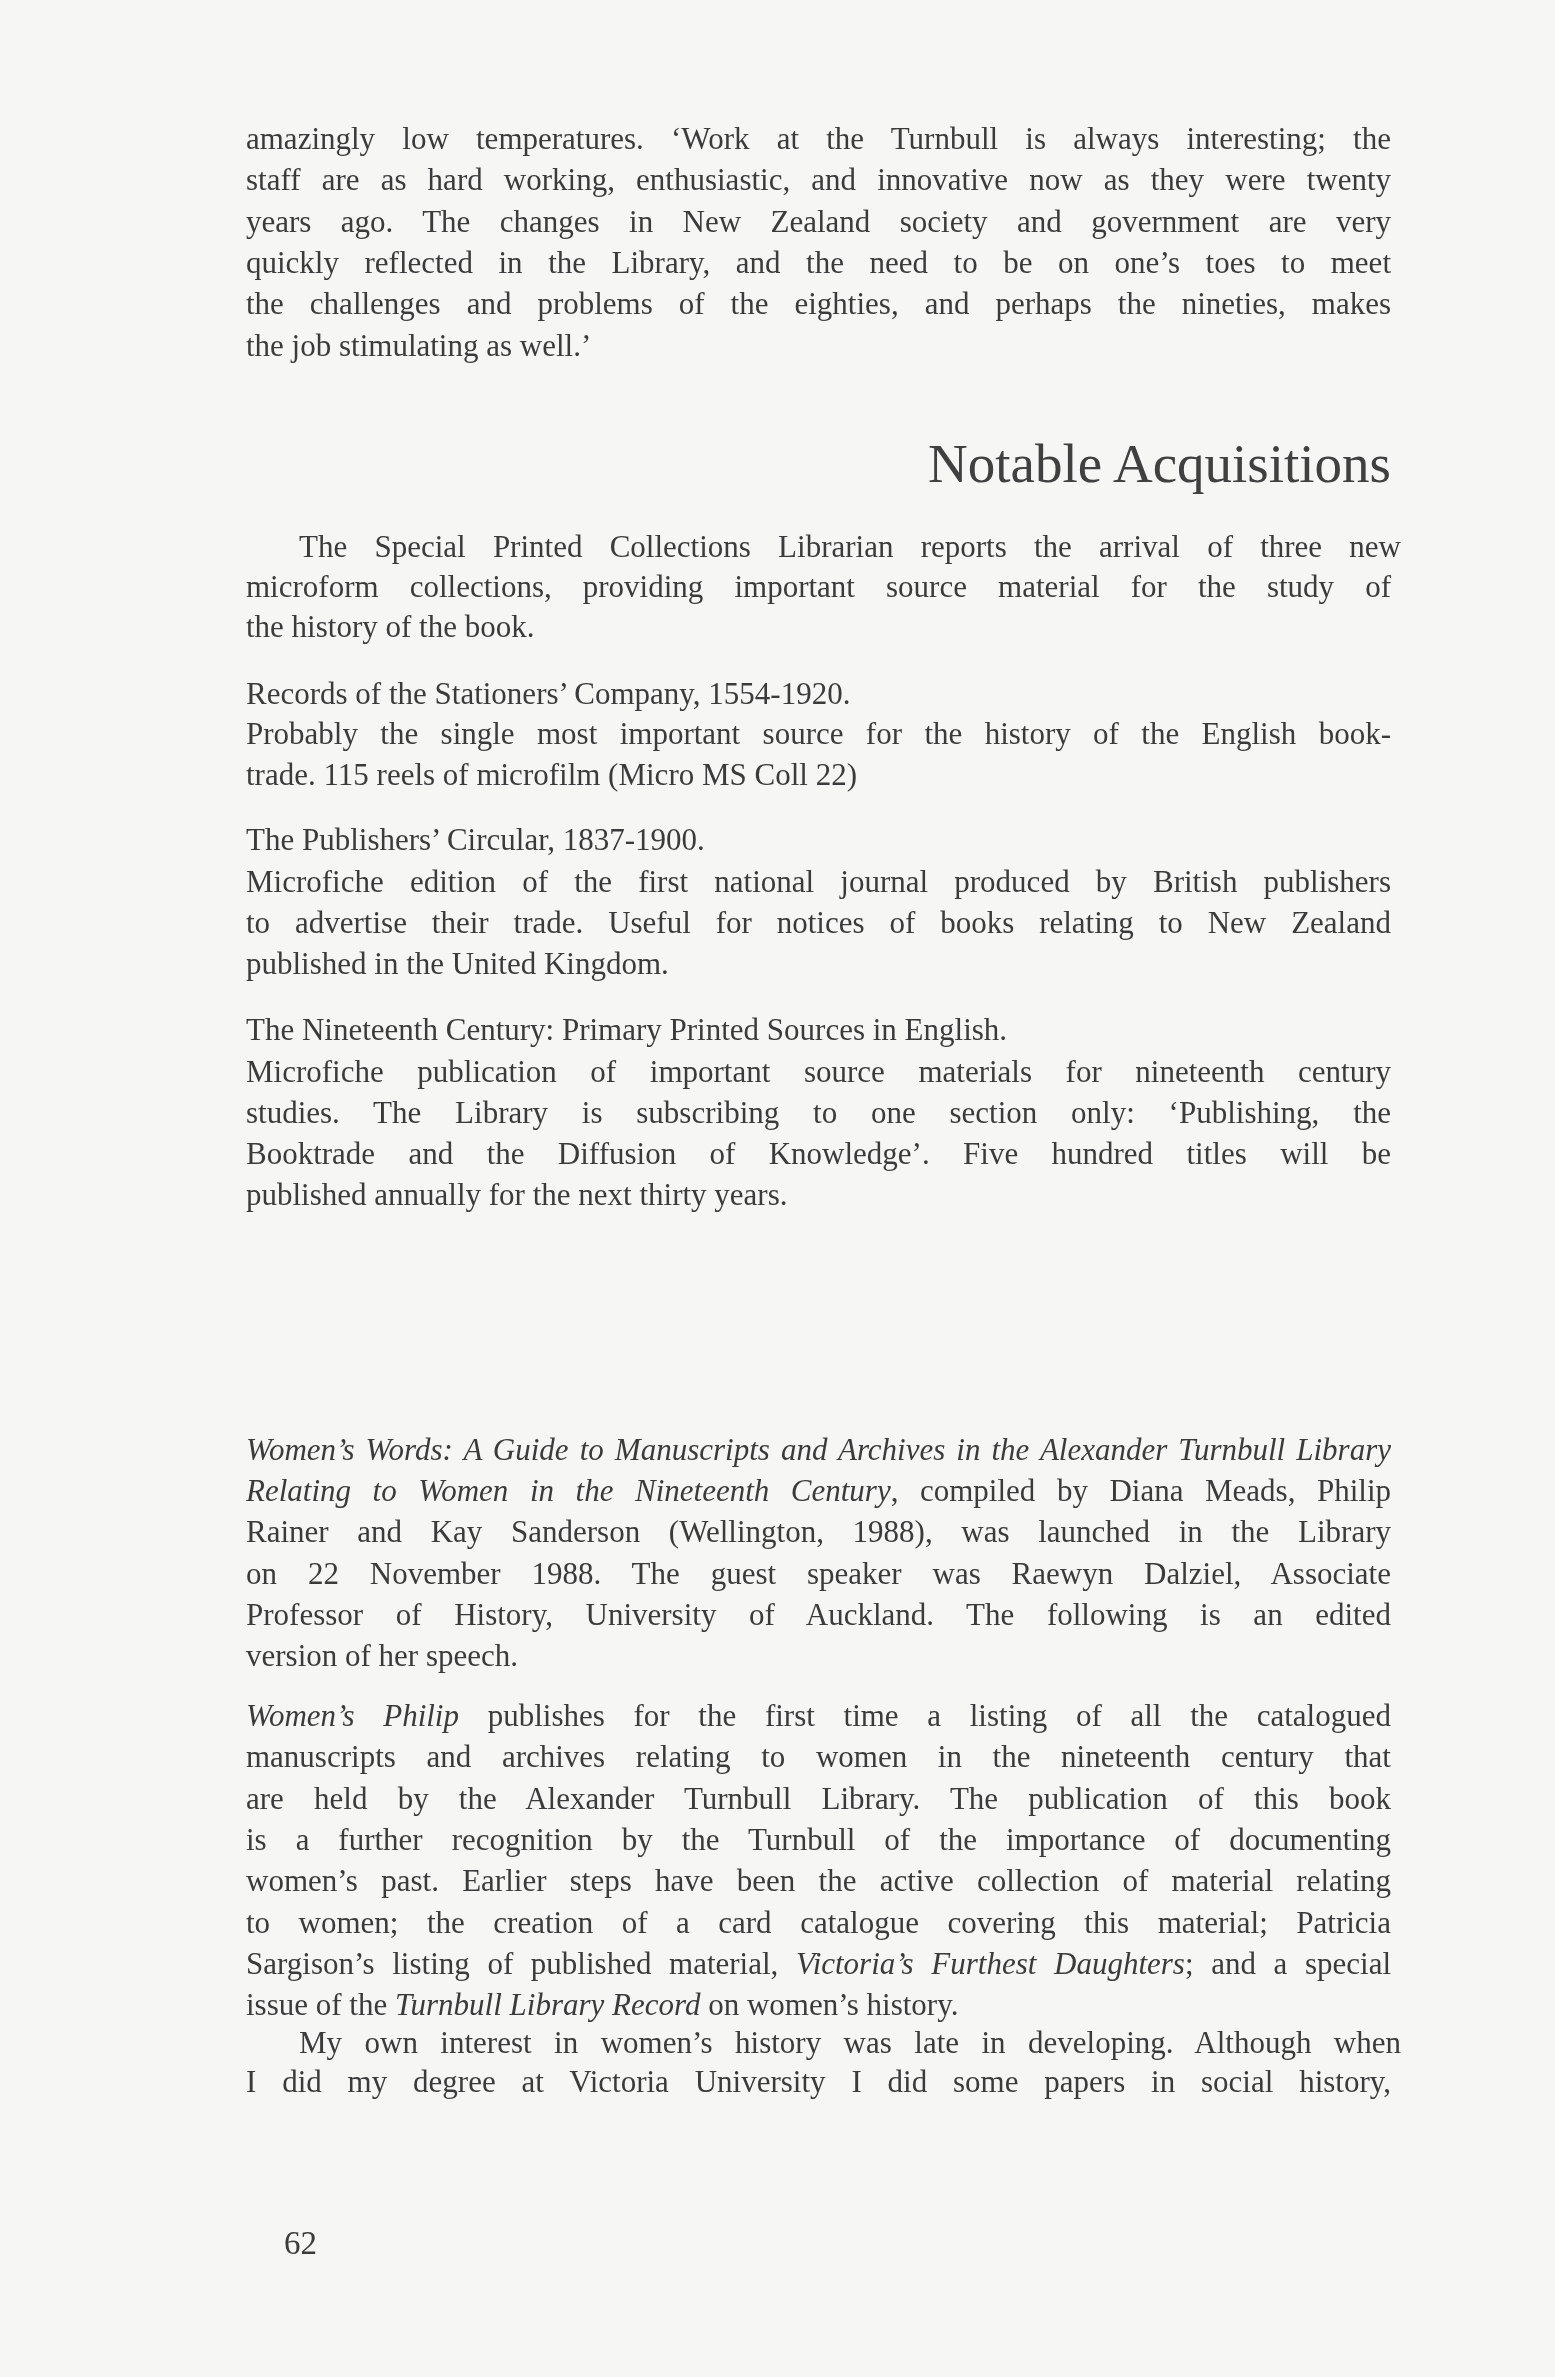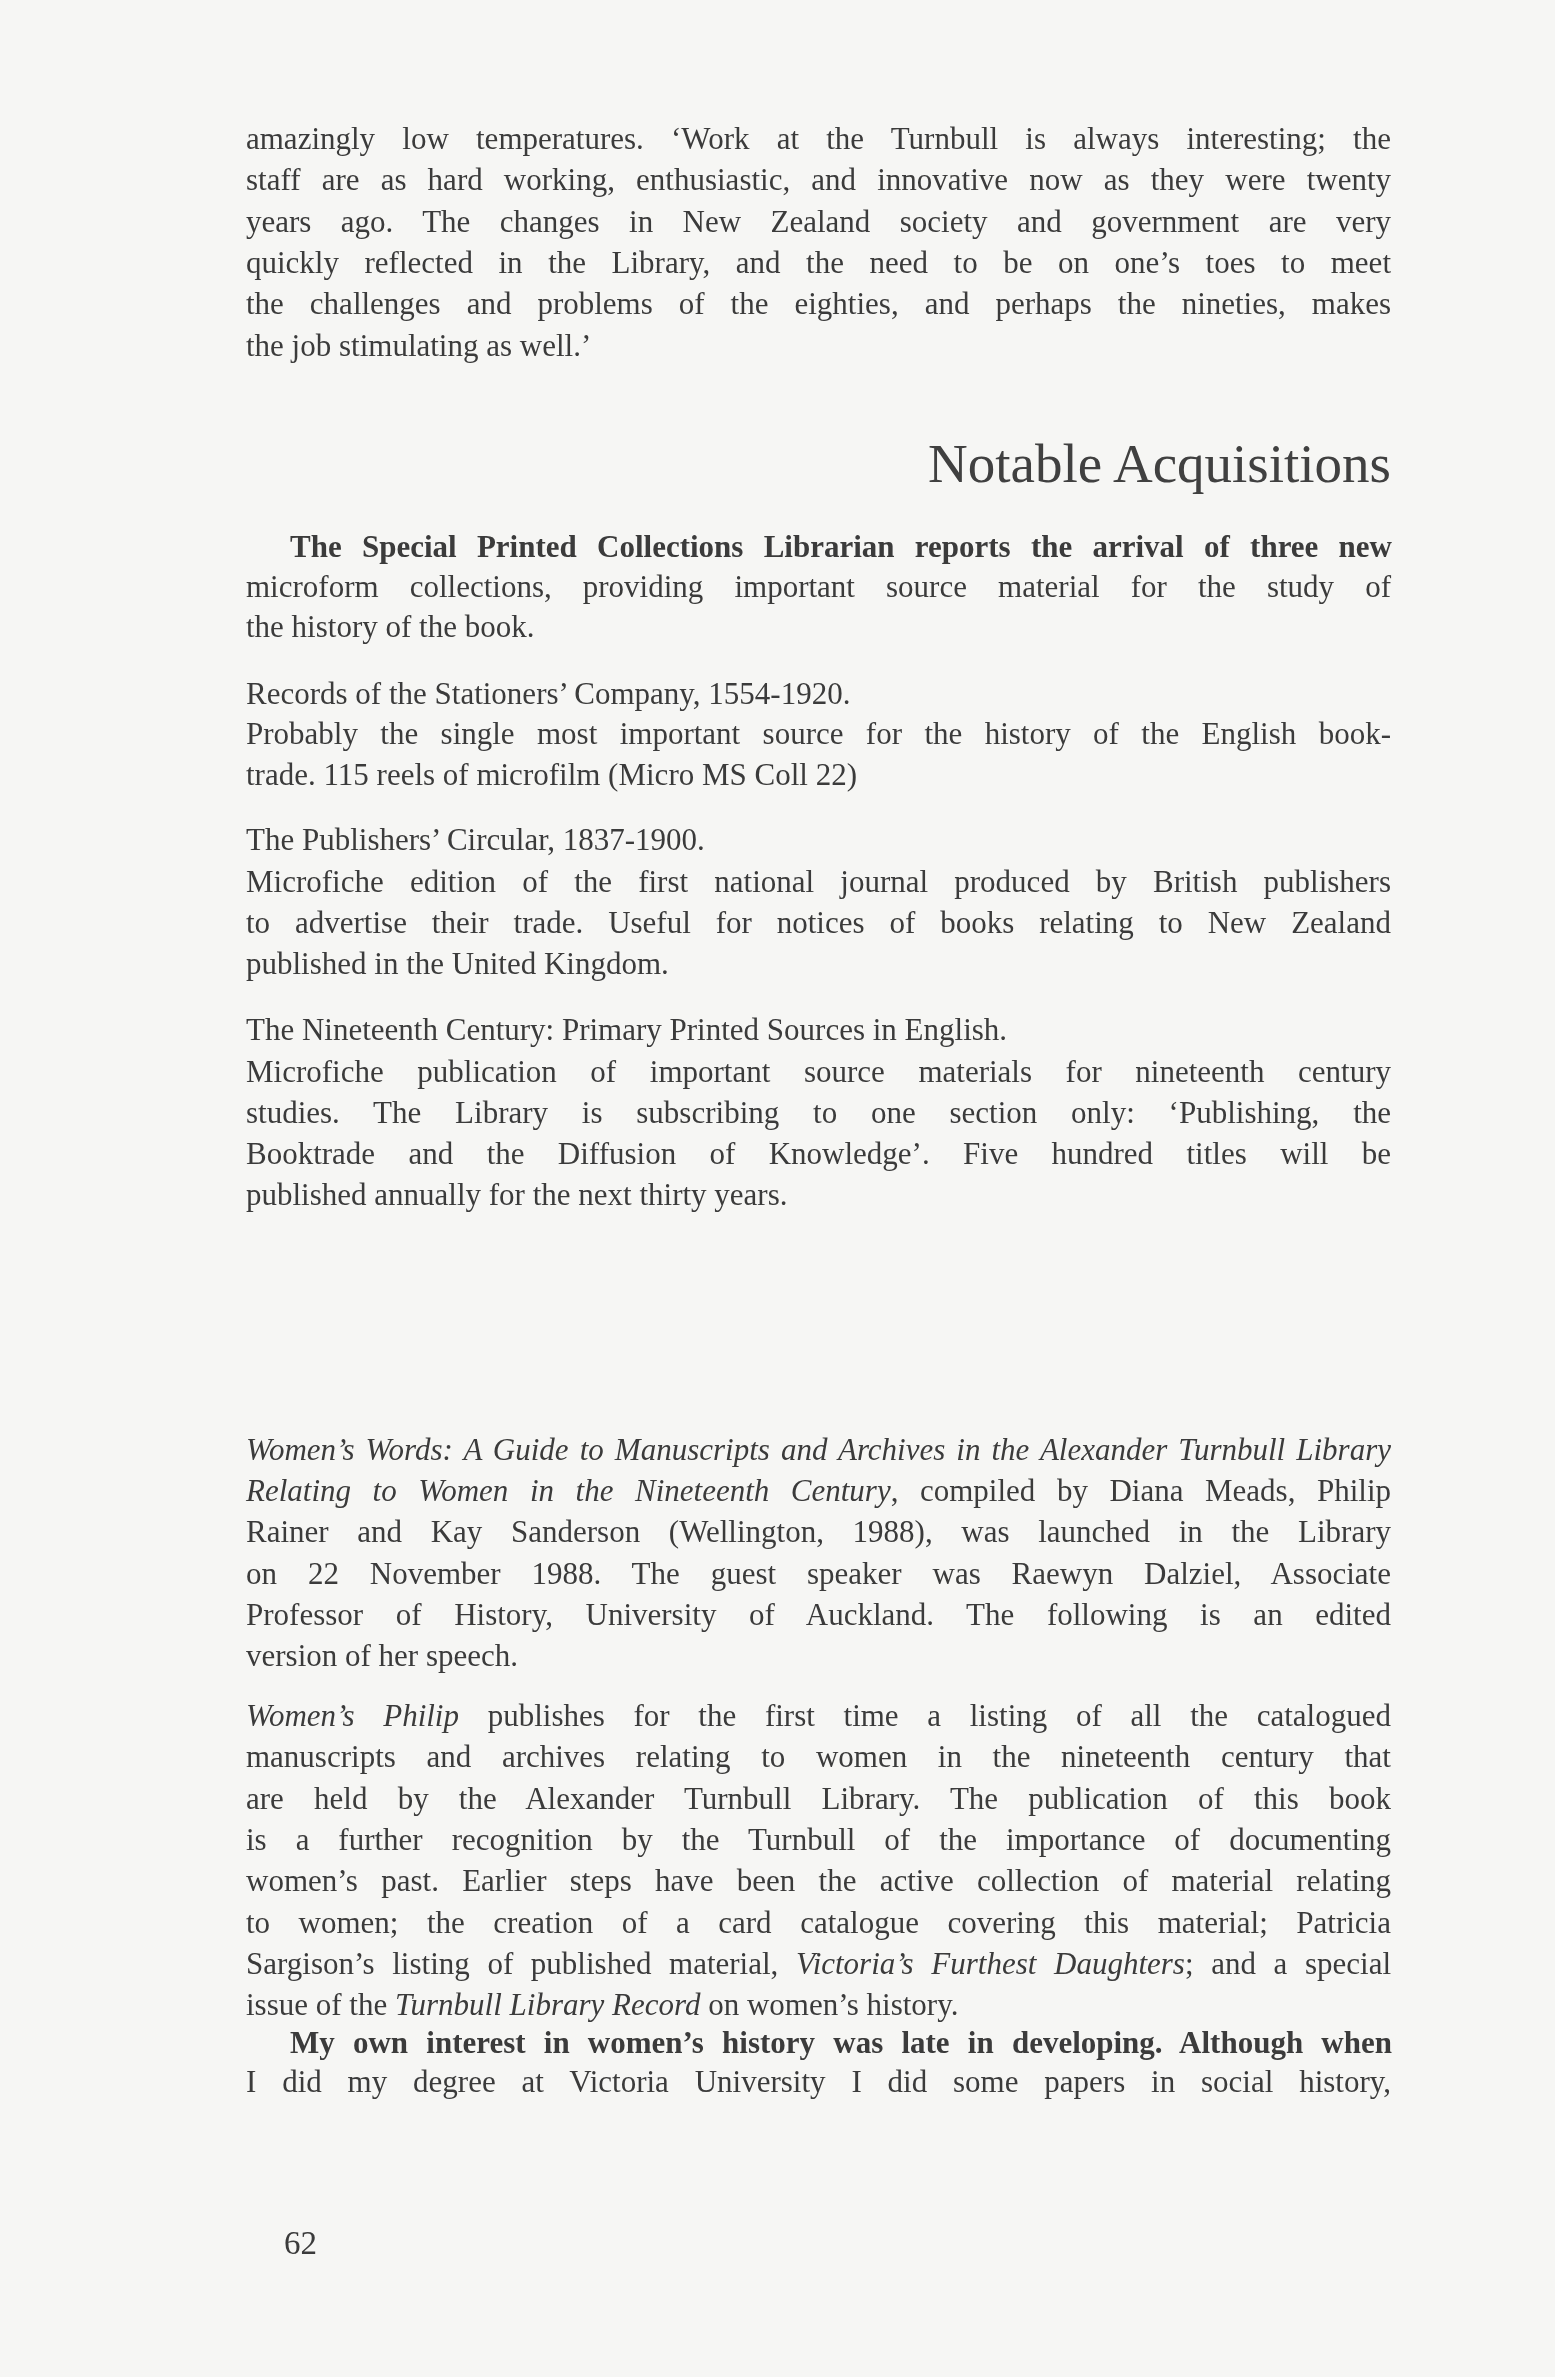--- a/index.html
+++ b/index.html
@@ -9,21 +9,21 @@
     font-family:"Liberation Serif", "DejaVu Serif", serif;
     color:#3b3b3b;
   }
   .page { position:absolute; left:0; top:0; width:1555px; height:2377px; }
   .line {
     position:absolute; left:246px; width:1145px;
     font-size:31px; line-height:31px; white-space:nowrap;
     text-align:justify; text-align-last:justify;
   }
   .line.last { text-align-last:left; }
-  .line.indent { left:290px; width:1102px;font-weight:bold; }
+  .line.indent { left:299px; width:1102px; }
   .heading {
     position:absolute; left:246px; width:1145px; text-align:right;
     font-size:55px; line-height:55px; white-space:nowrap; color:#404040;
   }
   .pagenum { position:absolute; left:284px; font-size:33px; line-height:33px; }
   i { font-style:italic; }
 </style>
 </head>
 <body>
 

